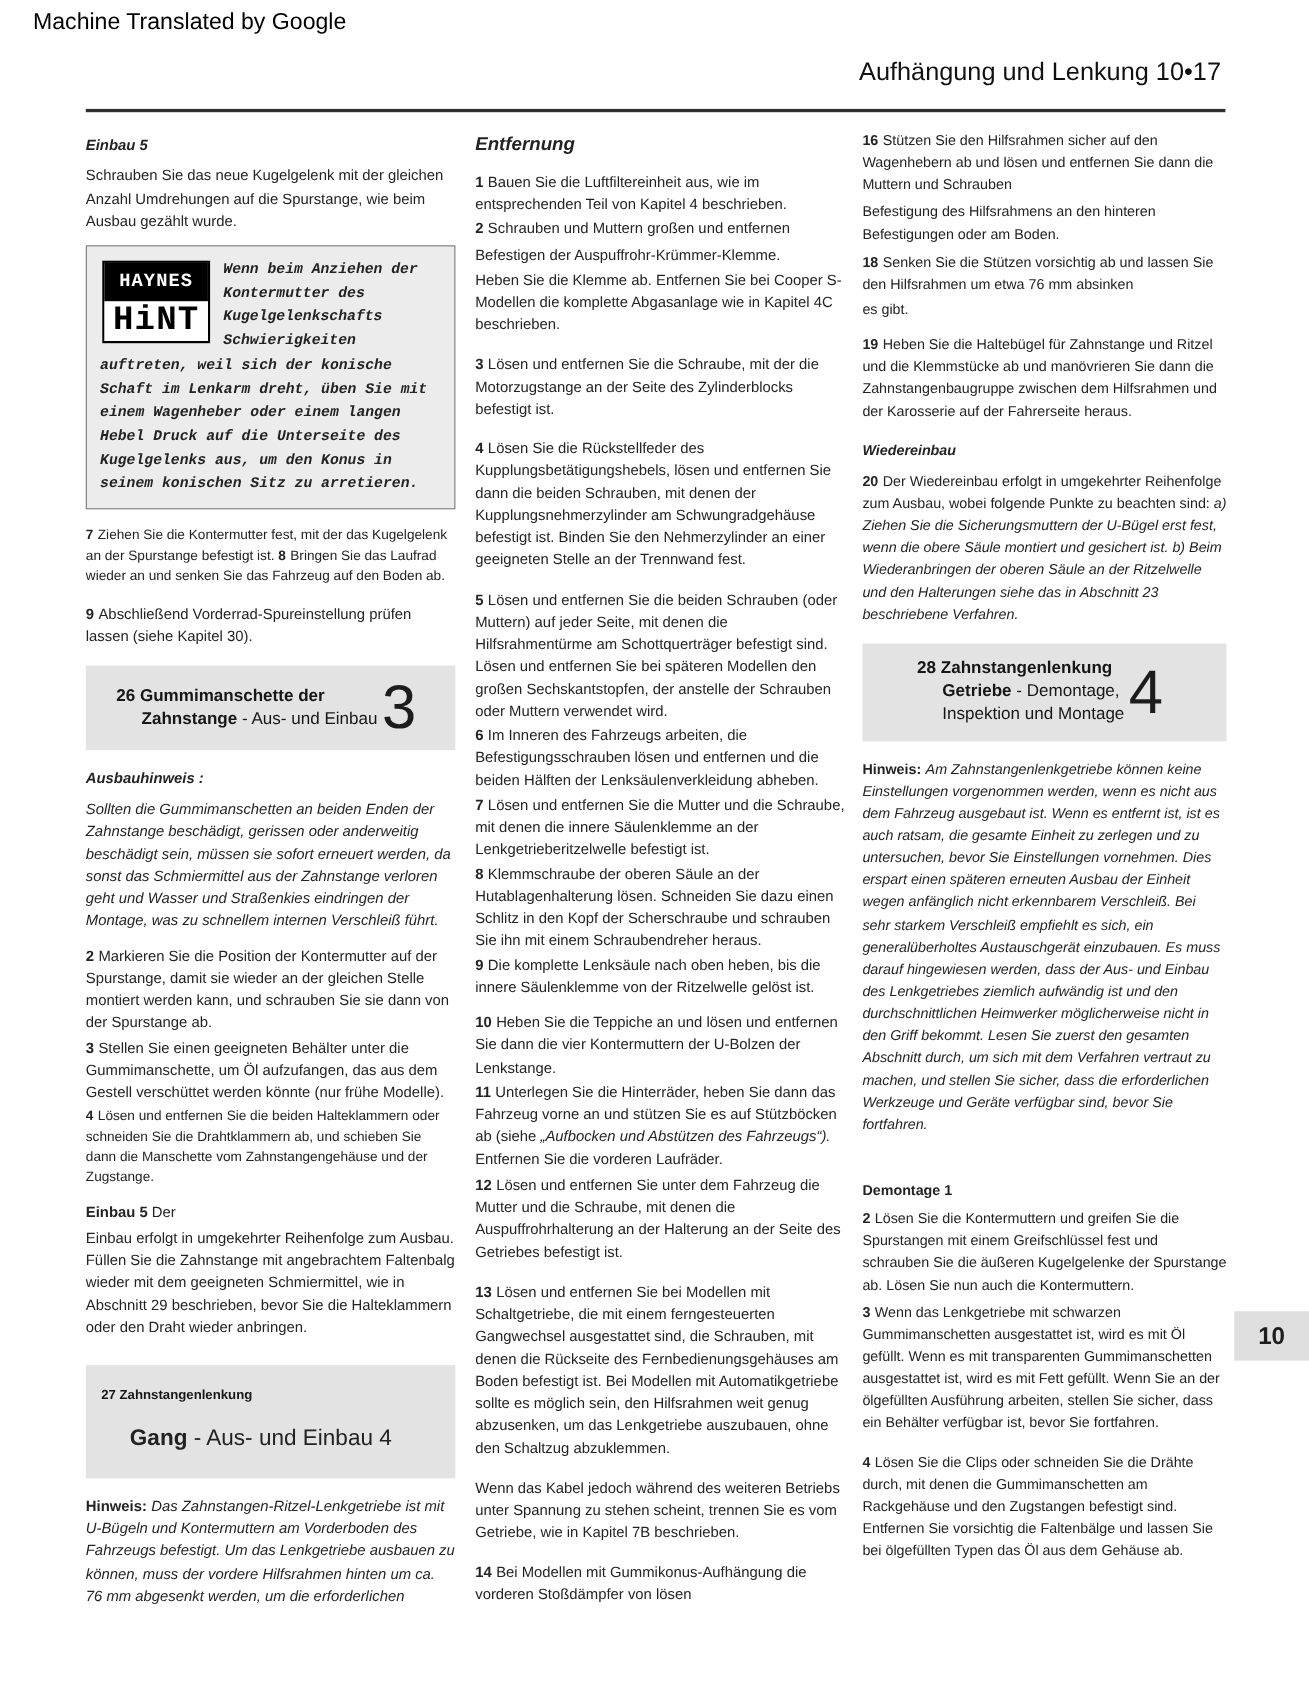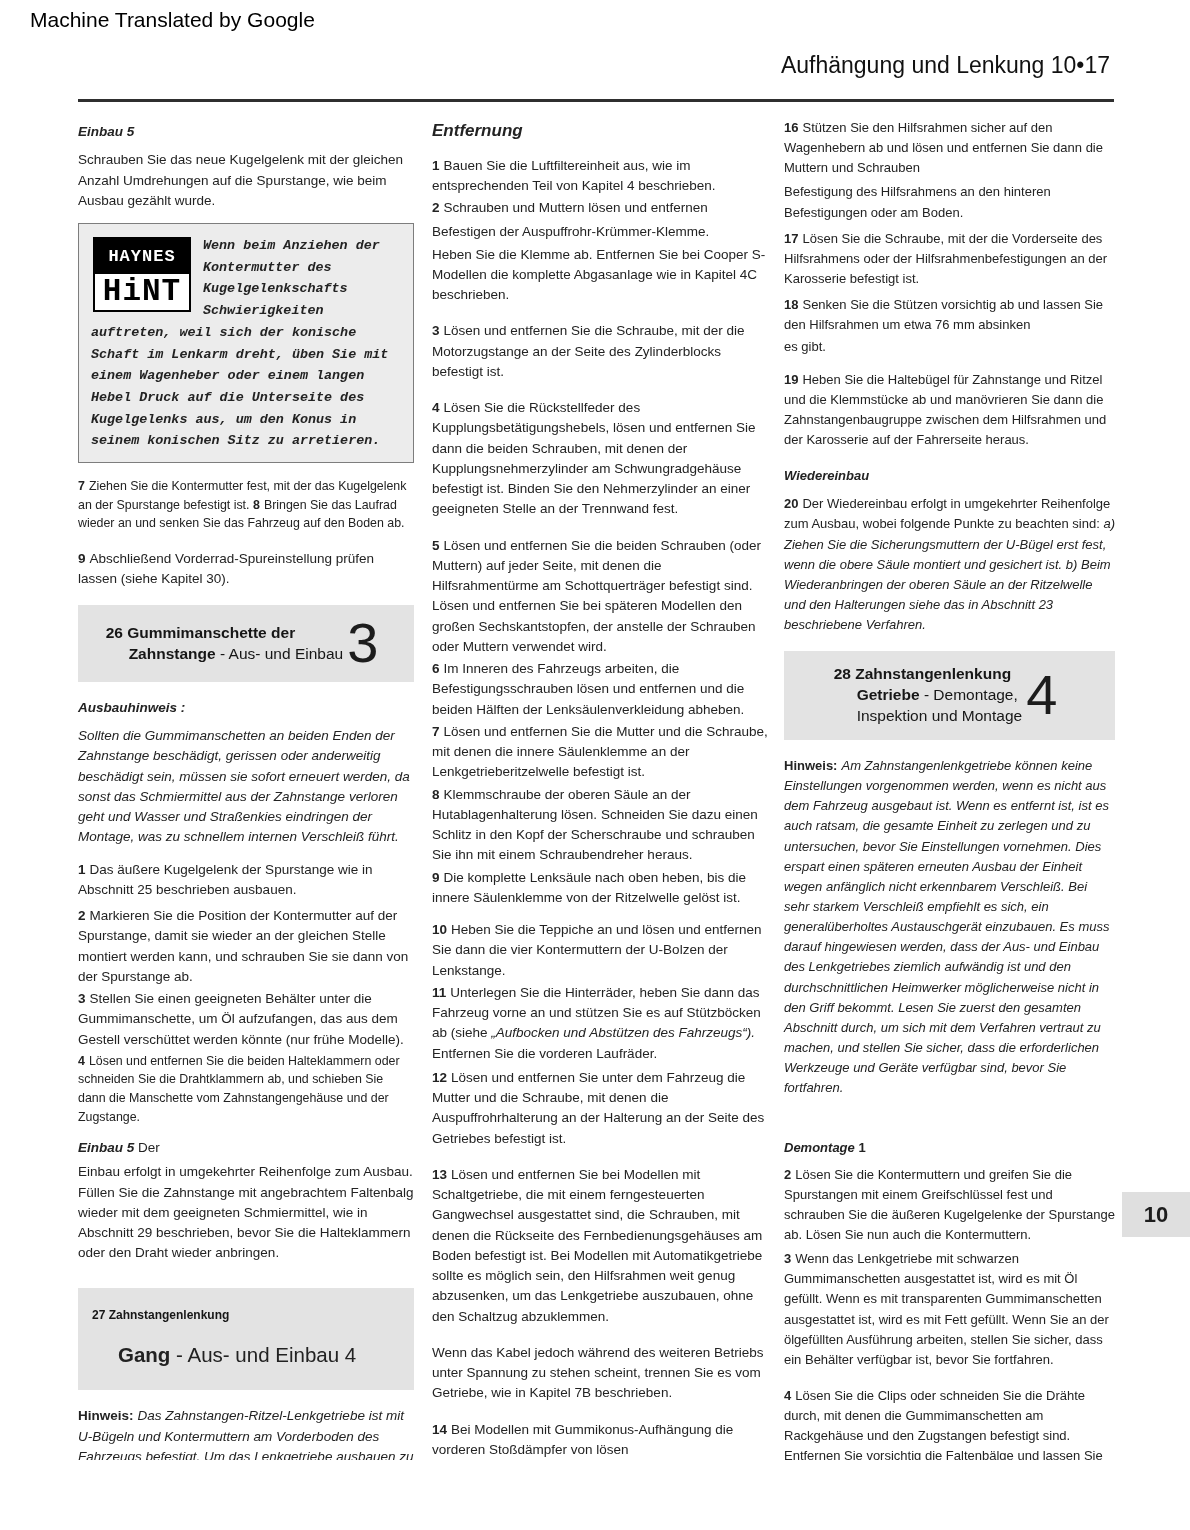--- a/index.html
+++ b/index.html
@@ -19,21 +19,21 @@
   p { margin:0 0 9px 0; }
   p b.sn { font-weight:bold; margin-right:4px; }
   .small { font-size:12.4px; }
   .ital { font-style:italic; }
   .mb2{margin-bottom:2px}.mb4{margin-bottom:4px}.mb6{margin-bottom:6px}
   .mb12{margin-bottom:12px}.mb16{margin-bottom:16px}
   .mb24{margin-bottom:24px}.mt40{margin-top:40px}
 
   .h-ital { font-weight:bold; font-style:italic; margin:4px 0 8px; }
   .h-entfernung { font-weight:bold; font-style:italic; font-size:17px; margin:0 0 12px; }
-  .h-inline-ital { font-weight:bold; font-style:italic; }
+  .h-inline-ital { font-weight:bold; }
   .h-inline-bold { font-weight:bold; }
 
   .note b { font-style:normal; margin-right:4px; }
   .note span { font-style:italic; }
 
   .secbox {
     background:#e3e3e3; padding:13px 14px; margin:14px 0 16px;
     display:flex; justify-content:center; align-items:center;
   }
   .secbox .titles { font-size:15.5px; line-height:1.35; color:#161616; }
@@ -91,40 +91,39 @@
     <div class="secbox">
       <div class="titles">
         <div><span class="bold">26 Gummimanschette der</span></div>
         <div class="indent"><span class="bold">Zahnstange</span> <span>- Aus- und Einbau</span></div>
       </div>
       <div class="bignum">3</div>
     </div>
 
     <p class="h-ital mb6">Ausbauhinweis :</p>
     <p class="ital mb12">Sollten die Gummimanschetten an beiden Enden der Zahnstange beschädigt, gerissen oder anderweitig beschädigt sein, müssen sie sofort erneuert werden, da sonst das Schmiermittel aus der Zahnstange verloren geht und Wasser und Straßenkies eindringen der Montage, was zu schnellem internen Verschleiß führt.</p>
-    <p class="mb6"><b class="sn">1</b><span>Das äußere Kugelgelenk der Spurstange wie in Abschnitt 25 beschrieben ausbauen.</span></p>
     <p class="mb2"><b class="sn">2</b><span>Markieren Sie die Position der Kontermutter auf der Spurstange, damit sie wieder an der gleichen Stelle montiert werden kann, und schrauben Sie sie dann von der Spurstange ab.</span></p>
     <p class="mb2"><b class="sn">3</b><span>Stellen Sie einen geeigneten Behälter unter die Gummimanschette, um Öl aufzufangen, das aus dem Gestell verschüttet werden könnte (nur frühe Modelle).</span></p>
     <p class="small mb12"><b class="sn">4</b><span>Lösen und entfernen Sie die beiden Halteklammern oder schneiden Sie die Drahtklammern ab, und schieben Sie dann die Manschette vom Zahnstangengehäuse und der Zugstange.</span></p>
 
     <p class="mb4"><span class="h-inline-ital">Einbau 5</span> <span>Der</span></p>
     <p class="mb24">Einbau erfolgt in umgekehrter Reihenfolge zum Ausbau. Füllen Sie die Zahnstange mit angebrachtem Faltenbalg wieder mit dem geeigneten Schmiermittel, wie in Abschnitt 29 beschrieben, bevor Sie die Halteklammern oder den Draht wieder anbringen.</p>
 
     <div class="secbox sec27">
       <div class="line1">27 Zahnstangenlenkung</div>
       <div class="line2"><span class="bold">Gang</span> <span>- Aus- und Einbau 4</span></div>
     </div>
 
     <p class="note"><b>Hinweis:</b><span>Das Zahnstangen-Ritzel-Lenkgetriebe ist mit U-Bügeln und Kontermuttern am Vorderboden des Fahrzeugs befestigt. Um das Lenkgetriebe ausbauen zu können, muss der vordere Hilfsrahmen hinten um ca. 76 mm abgesenkt werden, um die erforderlichen Arbeitsfreiräume zu schaffen.</span></p>
   </div>
 
   <div class="col col2">
     <p class="h-entfernung">Entfernung</p>
     <p class="mb2"><b class="sn">1</b><span>Bauen Sie die Luftfiltereinheit aus, wie im entsprechenden Teil von Kapitel 4 beschrieben.</span></p>
-    <p class="mb4"><b class="sn">2</b><span>Schrauben und Muttern lösen und entfernen</span></p>
+    <p class="mb4"><b class="sn">2</b><span>Schrauben und Muttern großen und entfernen</span></p>
     <p class="mb2">Befestigen der Auspuffrohr-Krümmer-Klemme.</p>
     <p class="mb16">Heben Sie die Klemme ab. Entfernen Sie bei Cooper S-Modellen die komplette Abgasanlage wie in Kapitel 4C beschrieben.</p>
     <p class="mb16"><b class="sn">3</b><span>Lösen und entfernen Sie die Schraube, mit der die Motorzugstange an der Seite des Zylinderblocks befestigt ist.</span></p>
     <p class="mb16"><b class="sn">4</b><span>Lösen Sie die Rückstellfeder des Kupplungsbetätigungshebels, lösen und entfernen Sie dann die beiden Schrauben, mit denen der Kupplungsnehmerzylinder am Schwungradgehäuse befestigt ist. Binden Sie den Nehmerzylinder an einer geeigneten Stelle an der Trennwand fest.</span></p>
     <p class="mb2"><b class="sn">5</b><span>Lösen und entfernen Sie die beiden Schrauben (oder Muttern) auf jeder Seite, mit denen die Hilfsrahmentürme am Schottquerträger befestigt sind. Lösen und entfernen Sie bei späteren Modellen den großen Sechskantstopfen, der anstelle der Schrauben oder Muttern verwendet wird.</span></p>
     <p class="mb2"><b class="sn">6</b><span>Im Inneren des Fahrzeugs arbeiten, die Befestigungsschrauben lösen und entfernen und die beiden Hälften der Lenksäulenverkleidung abheben.</span></p>
     <p class="mb2"><b class="sn">7</b><span>Lösen und entfernen Sie die Mutter und die Schraube, mit denen die innere Säulenklemme an der Lenkgetrieberitzelwelle befestigt ist.</span></p>
     <p class="mb2"><b class="sn">8</b><span>Klemmschraube der oberen Säule an der Hutablagenhalterung lösen. Schneiden Sie dazu einen Schlitz in den Kopf der Scherschraube und schrauben Sie ihn mit einem Schraubendreher heraus.</span></p>
     <p class="mb12"><b class="sn">9</b><span>Die komplette Lenksäule nach oben heben, bis die innere Säulenklemme von der Ritzelwelle gelöst ist.</span></p>
     <p class="mb2"><b class="sn">10</b><span>Heben Sie die Teppiche an und lösen und entfernen Sie dann die vier Kontermuttern der U-Bolzen der Lenkstange.</span></p>
@@ -133,21 +132,20 @@
     <p class="mb16"><b class="sn">13</b><span>Lösen und entfernen Sie bei Modellen mit Schaltgetriebe, die mit einem ferngesteuerten Gangwechsel ausgestattet sind, die Schrauben, mit denen die Rückseite des Fernbedienungsgehäuses am Boden befestigt ist. Bei Modellen mit Automatikgetriebe sollte es möglich sein, den Hilfsrahmen weit genug abzusenken, um das Lenkgetriebe auszubauen, ohne den Schaltzug abzuklemmen.</span></p>
     <p class="mb16">Wenn das Kabel jedoch während des weiteren Betriebs unter Spannung zu stehen scheint, trennen Sie es vom Getriebe, wie in Kapitel 7B beschrieben.</p>
     <p class="mb2"><b class="sn">14</b><span>Bei Modellen mit Gummikonus-Aufhängung die vorderen Stoßdämpfer von lösen</span></p>
     <p class="mb4">die oberen Querlenker.</p>
     <p><b class="sn">15</b><span>Lösen und entfernen Sie die Sicherungsmuttern, mit denen die äußeren Kugelgelenkschäfte der Spurstange an den Lenkarmen an den Schwenknaben befestigt sind. Lösen Sie die Kegel mit einem universellen Kugelgelenktrenner oder der alternativen Methode, die in Abschnitt 3, Absatz 5 beschrieben ist.</span></p>
   </div>
 
   <div class="col col3">
     <p class="mb4"><b class="sn">16</b><span>Stützen Sie den Hilfsrahmen sicher auf den Wagenhebern ab und lösen und entfernen Sie dann die Muttern und Schrauben</span></p>
     <p class="mb6">Befestigung des Hilfsrahmens an den hinteren Befestigungen oder am Boden.</p>
-    <p class="mb6"><b class="sn">17</b><span>Lösen Sie die Schraube, mit der die Vorderseite des Hilfsrahmens oder der Hilfsrahmenbefestigungen an der Karosserie befestigt ist.</span></p>
     <p class="mb2"><b class="sn">18</b><span>Senken Sie die Stützen vorsichtig ab und lassen Sie den Hilfsrahmen um etwa 76 mm absinken</span></p>
     <p class="mb12">es gibt.</p>
     <p class="mb16"><b class="sn">19</b><span>Heben Sie die Haltebügel für Zahnstange und Ritzel und die Klemmstücke ab und manövrieren Sie dann die Zahnstangenbaugruppe zwischen dem Hilfsrahmen und der Karosserie auf der Fahrerseite heraus.</span></p>
     <p class="h-ital mb12">Wiedereinbau</p>
     <p class="mb16"><b class="sn">20</b><span>Der Wiedereinbau erfolgt in umgekehrter Reihenfolge zum Ausbau, wobei folgende Punkte zu beachten sind:</span> <span class="ital">a) Ziehen Sie die Sicherungsmuttern der U-Bügel erst fest, wenn die obere Säule montiert und gesichert ist. b) Beim Wiederanbringen der oberen Säule an der Ritzelwelle und den Halterungen siehe das in Abschnitt 23 beschriebene Verfahren.</span></p>
 
     <div class="secbox">
       <div class="titles">
         <div><span class="bold">28 Zahnstangenlenkung</span></div>
         <div class="indent"><span class="bold">Getriebe</span> <span>- Demontage,</span></div>

